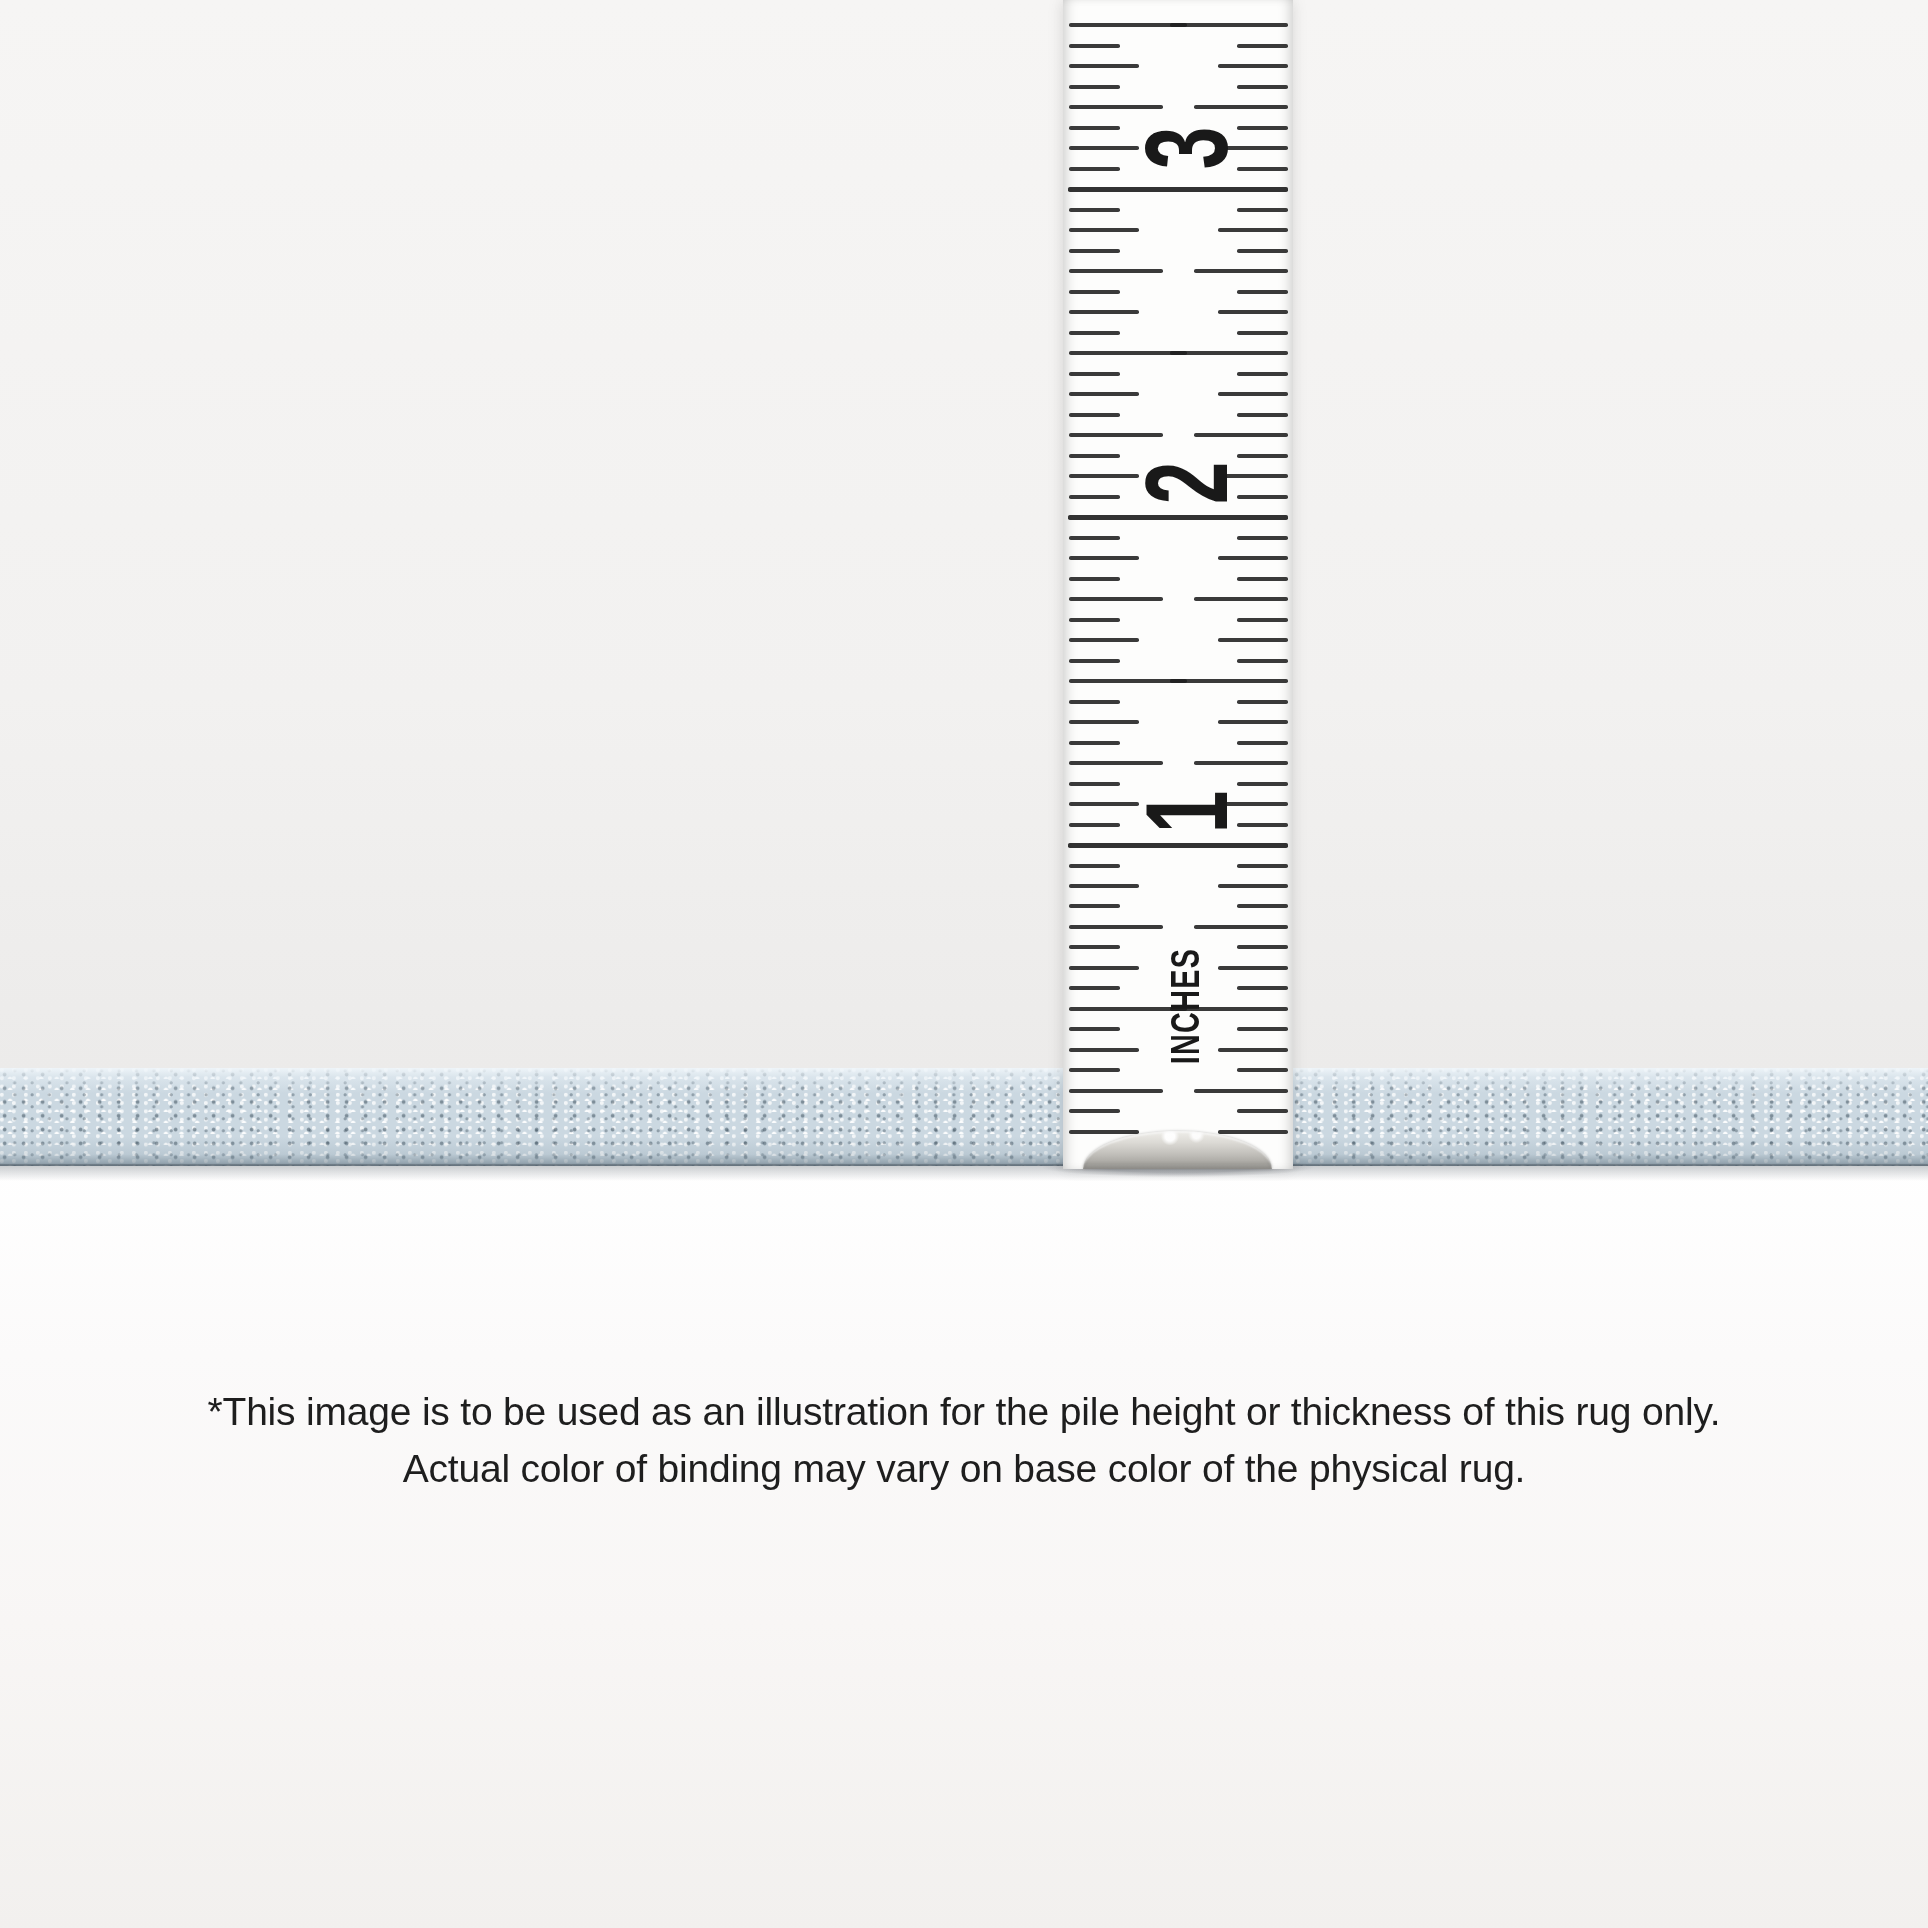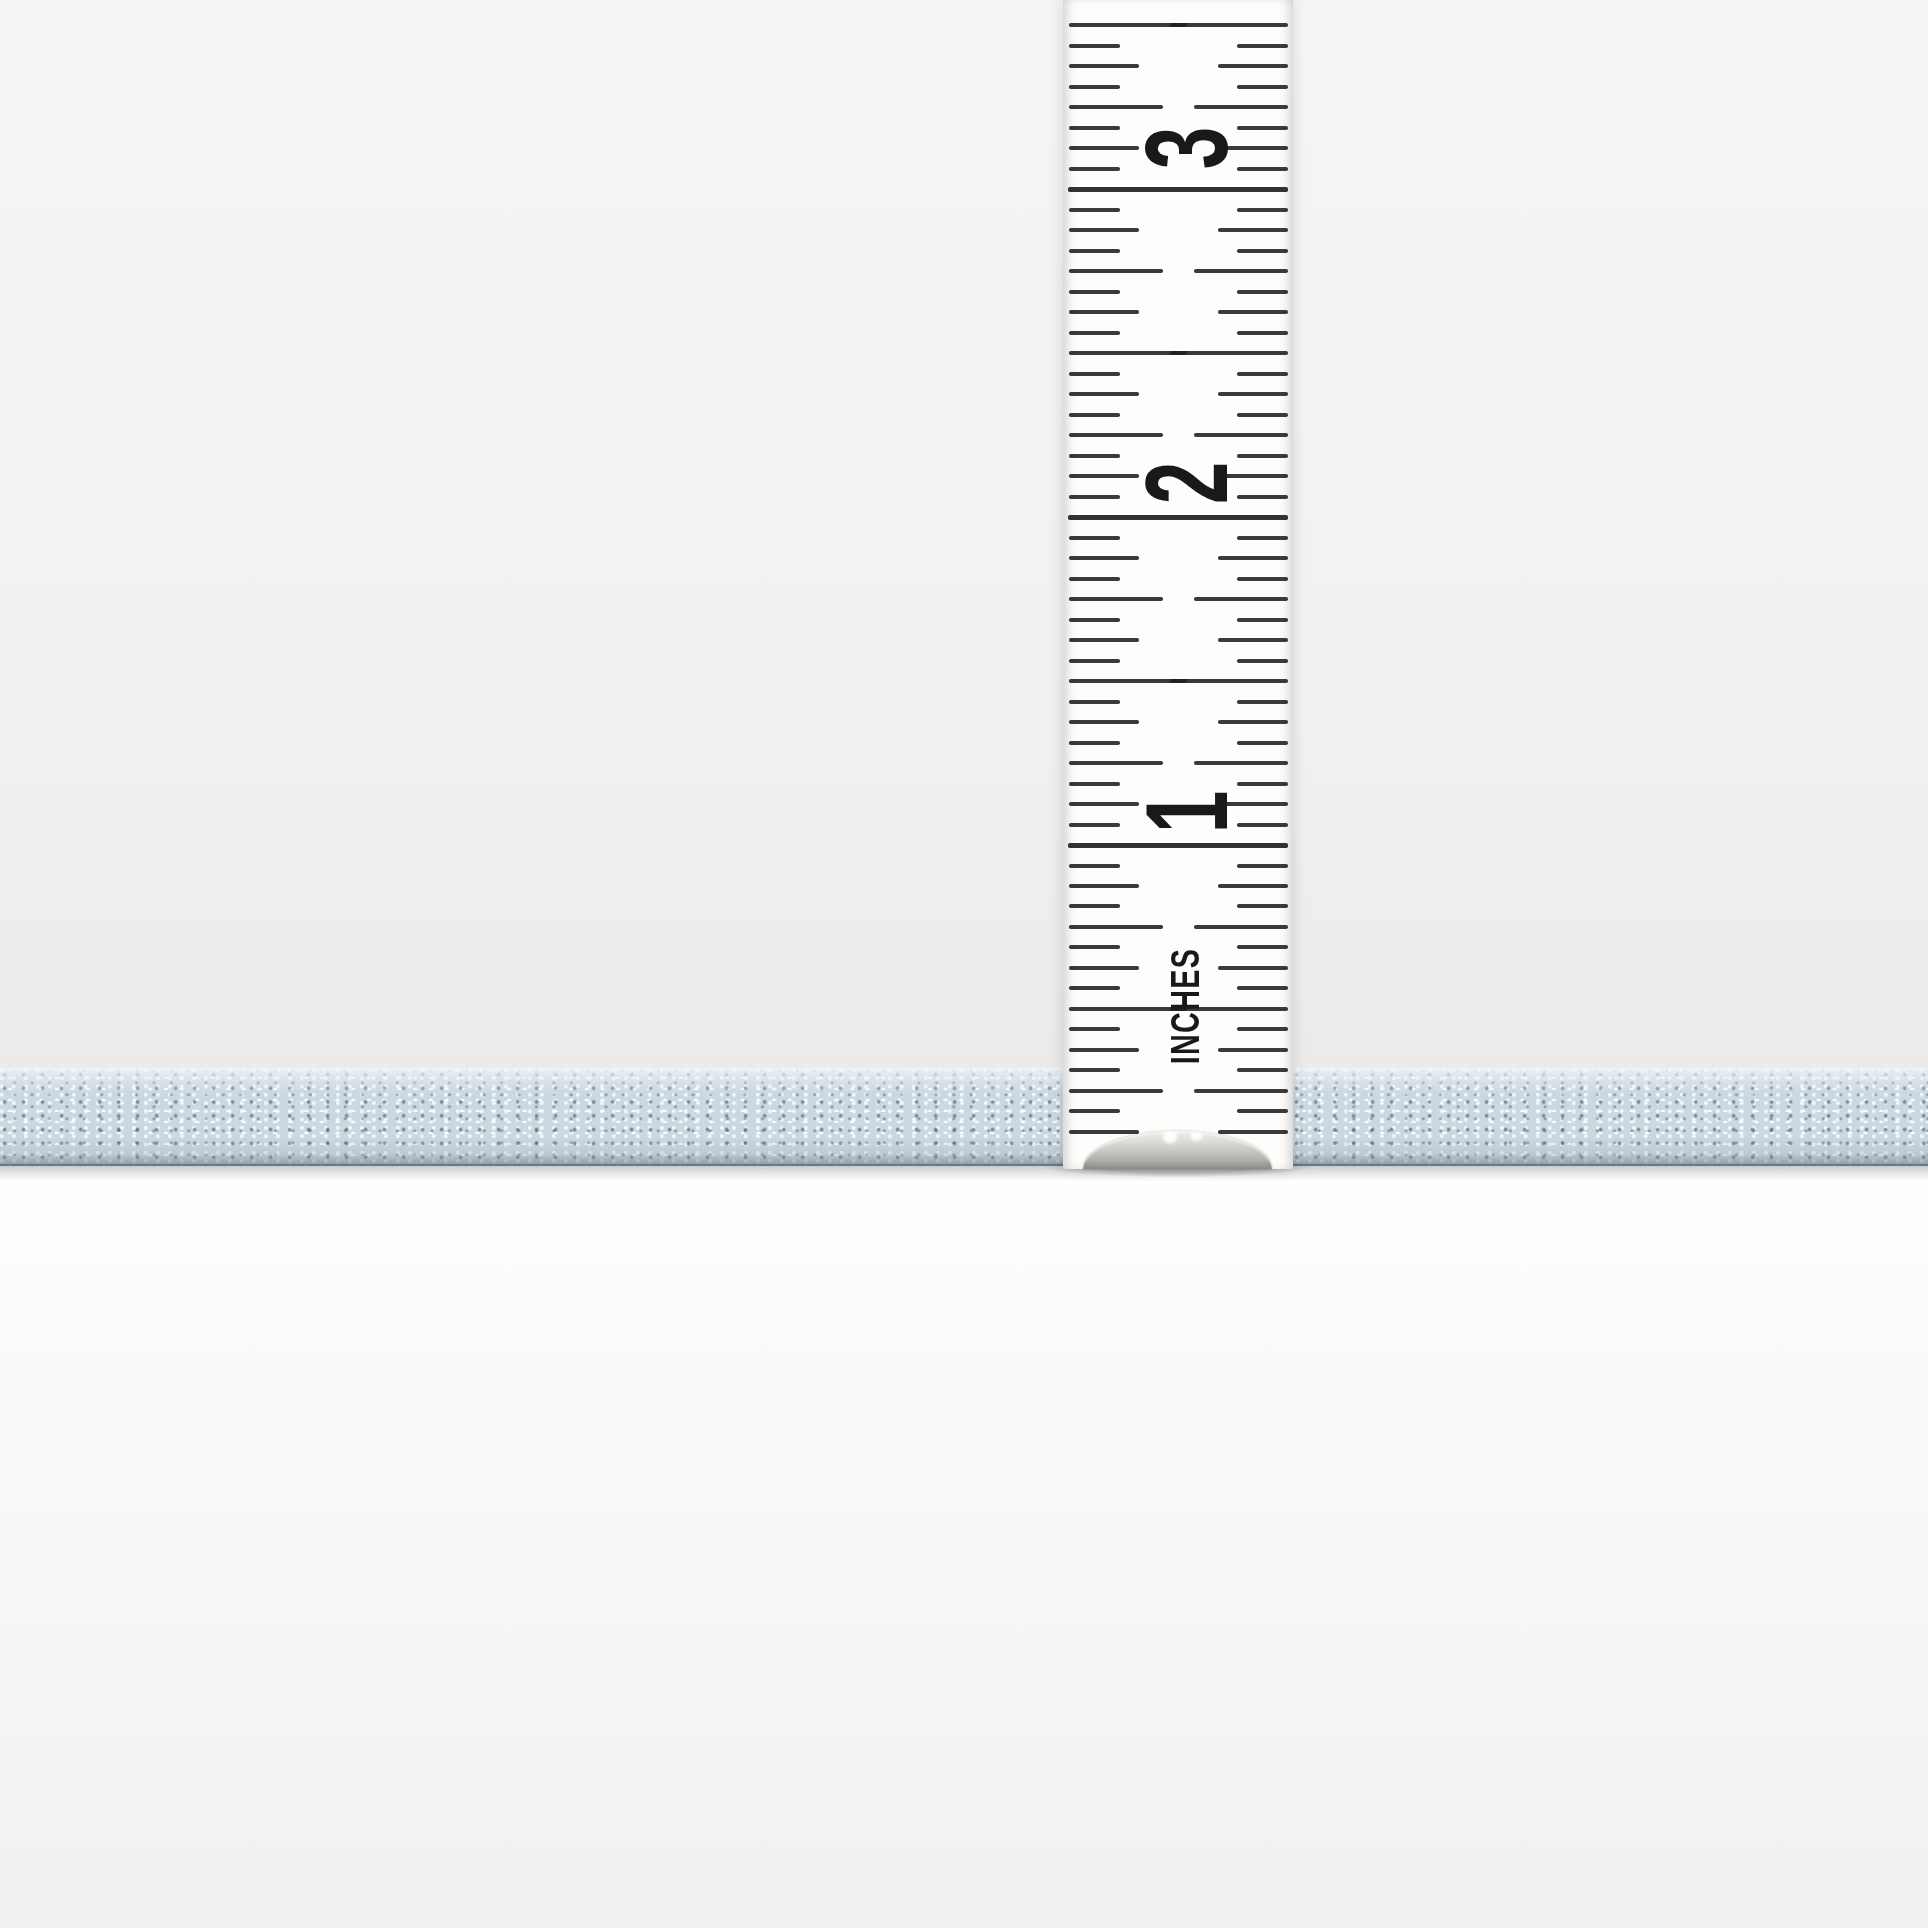--- a/index.html
+++ b/index.html
@@ -186,15 +186,19 @@
         <div class="tick left" style="top: 23.4px; width: 118px;"></div>
         <div class="tick right" style="top: 23.4px; width: 118px;"></div>
       </div>
     <div class="ruler-num num-3">3</div>
     <div class="ruler-num num-2">2</div>
     <div class="ruler-num num-1">1</div>
     <div class="ruler-unit">INCHES</div>
     <div class="ruler-tip"></div>
   </div>
 
+  <div class="disclaimer">
+    <div>*This image is to be used as an illustration for the pile height or thickness of this rug only.</div>
+    <div>Actual color of binding may vary on base color of the physical rug.</div>
+  </div>
 
 </div>
 
 
 </body></html>

